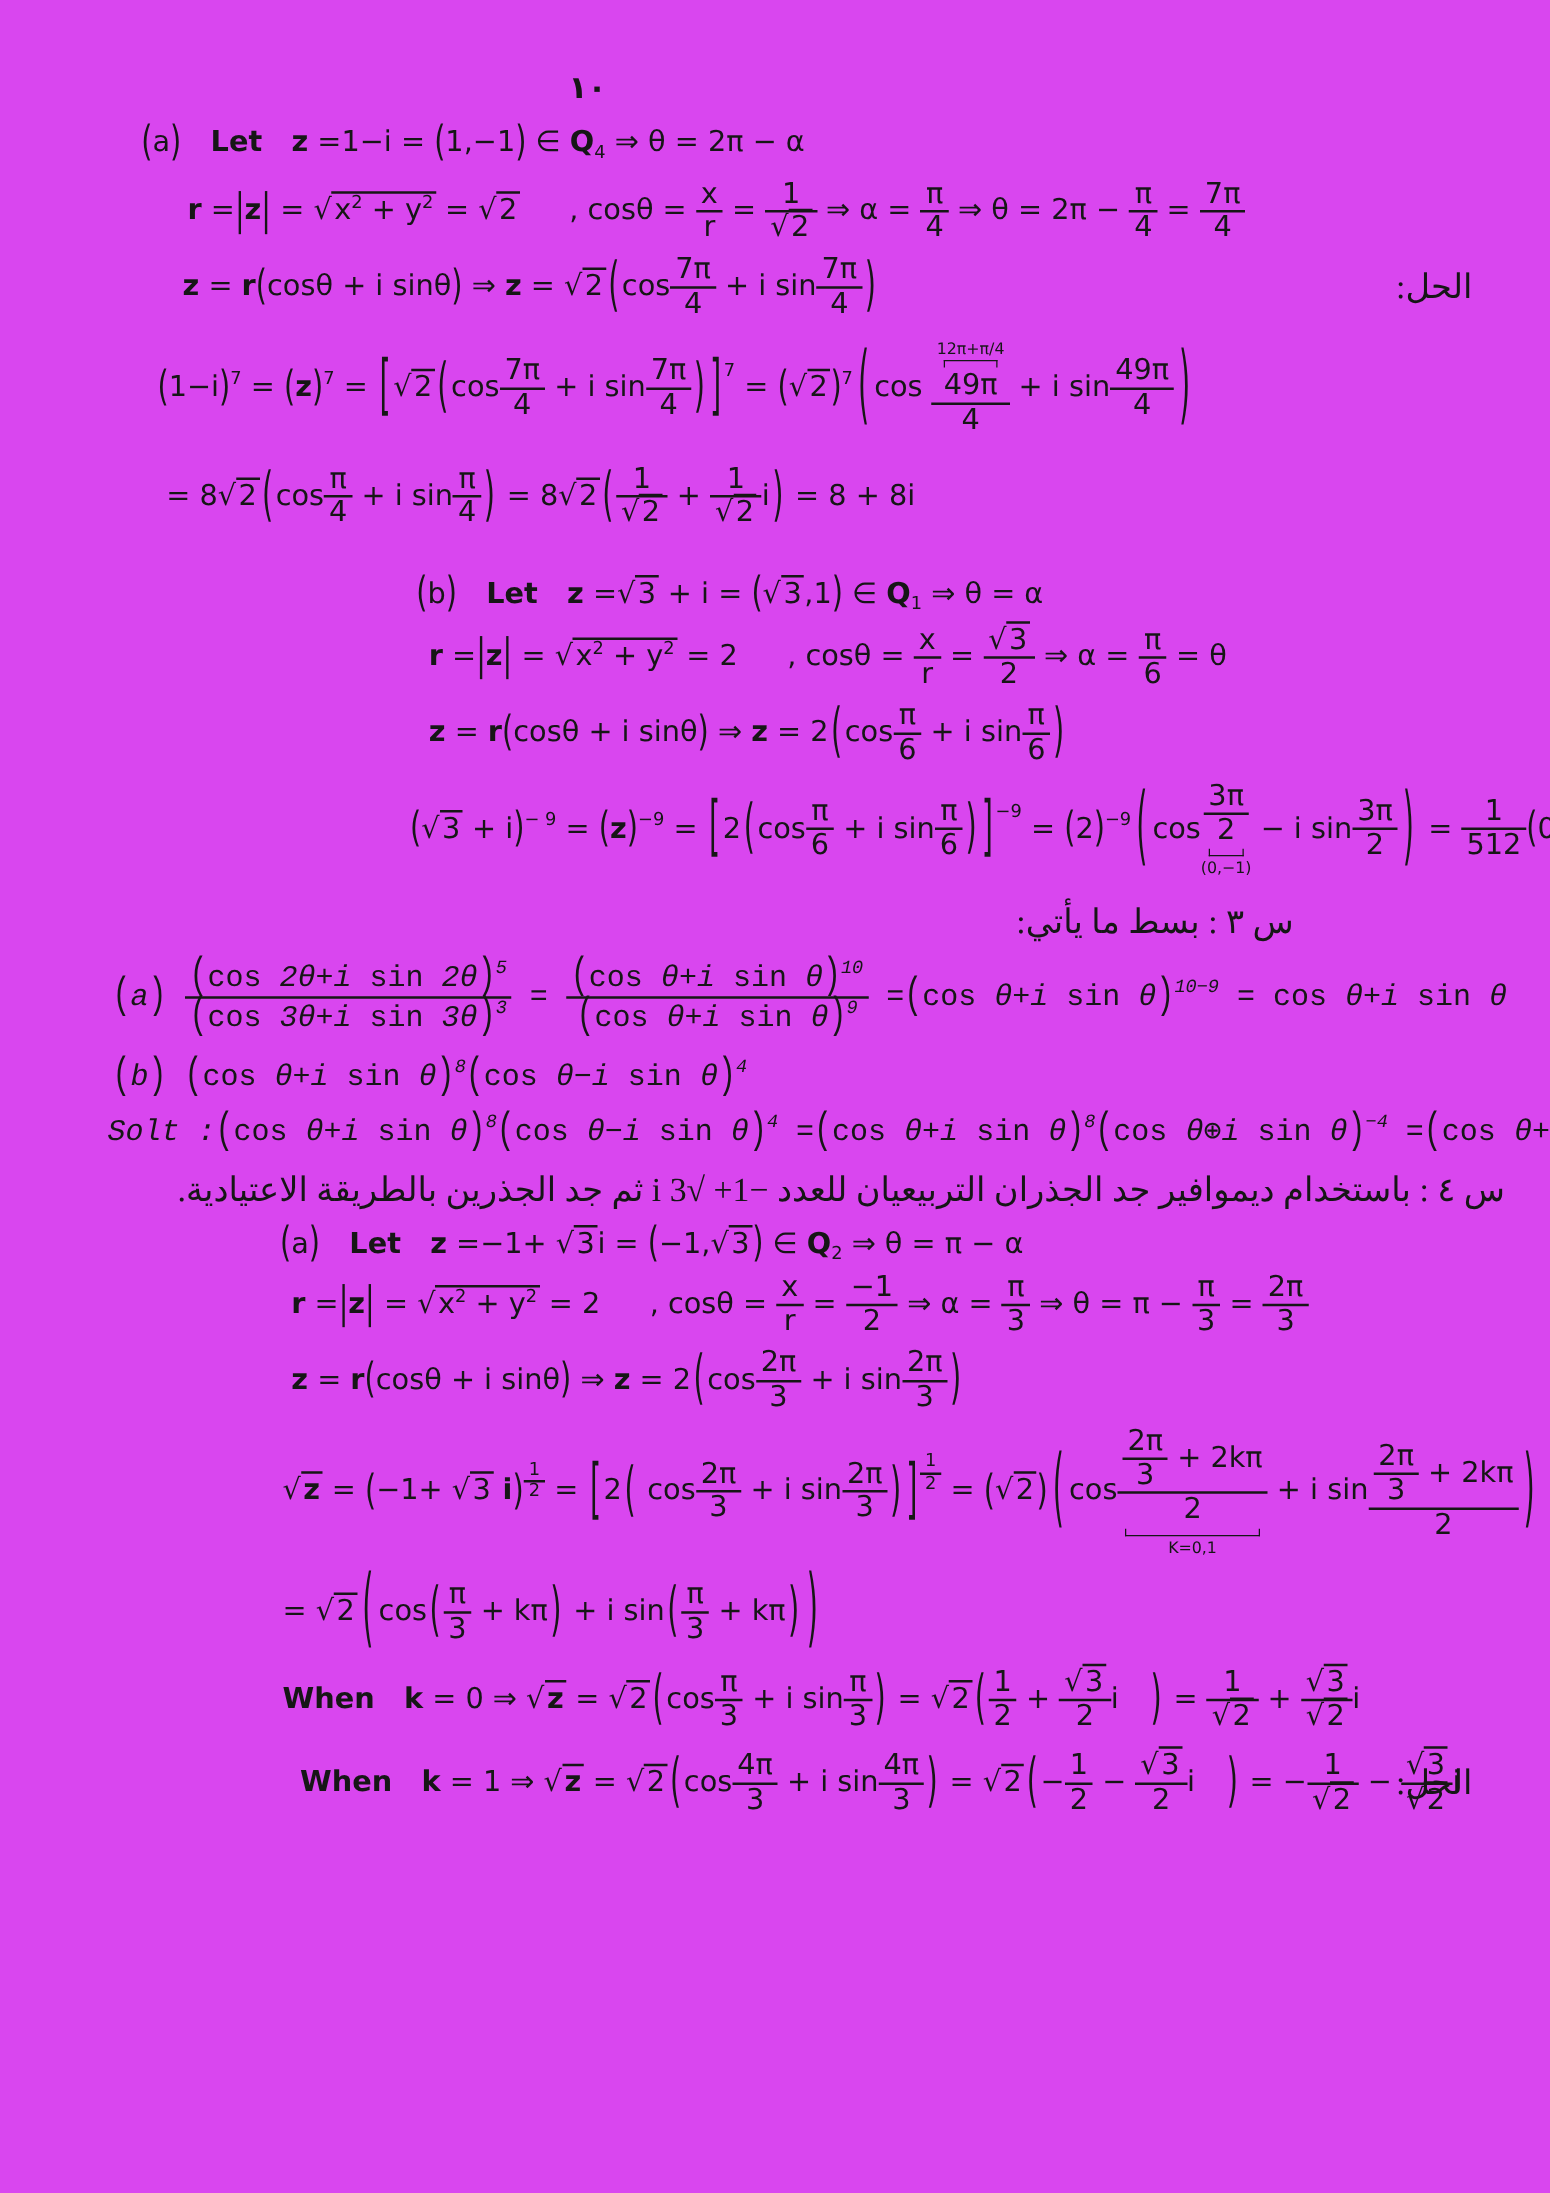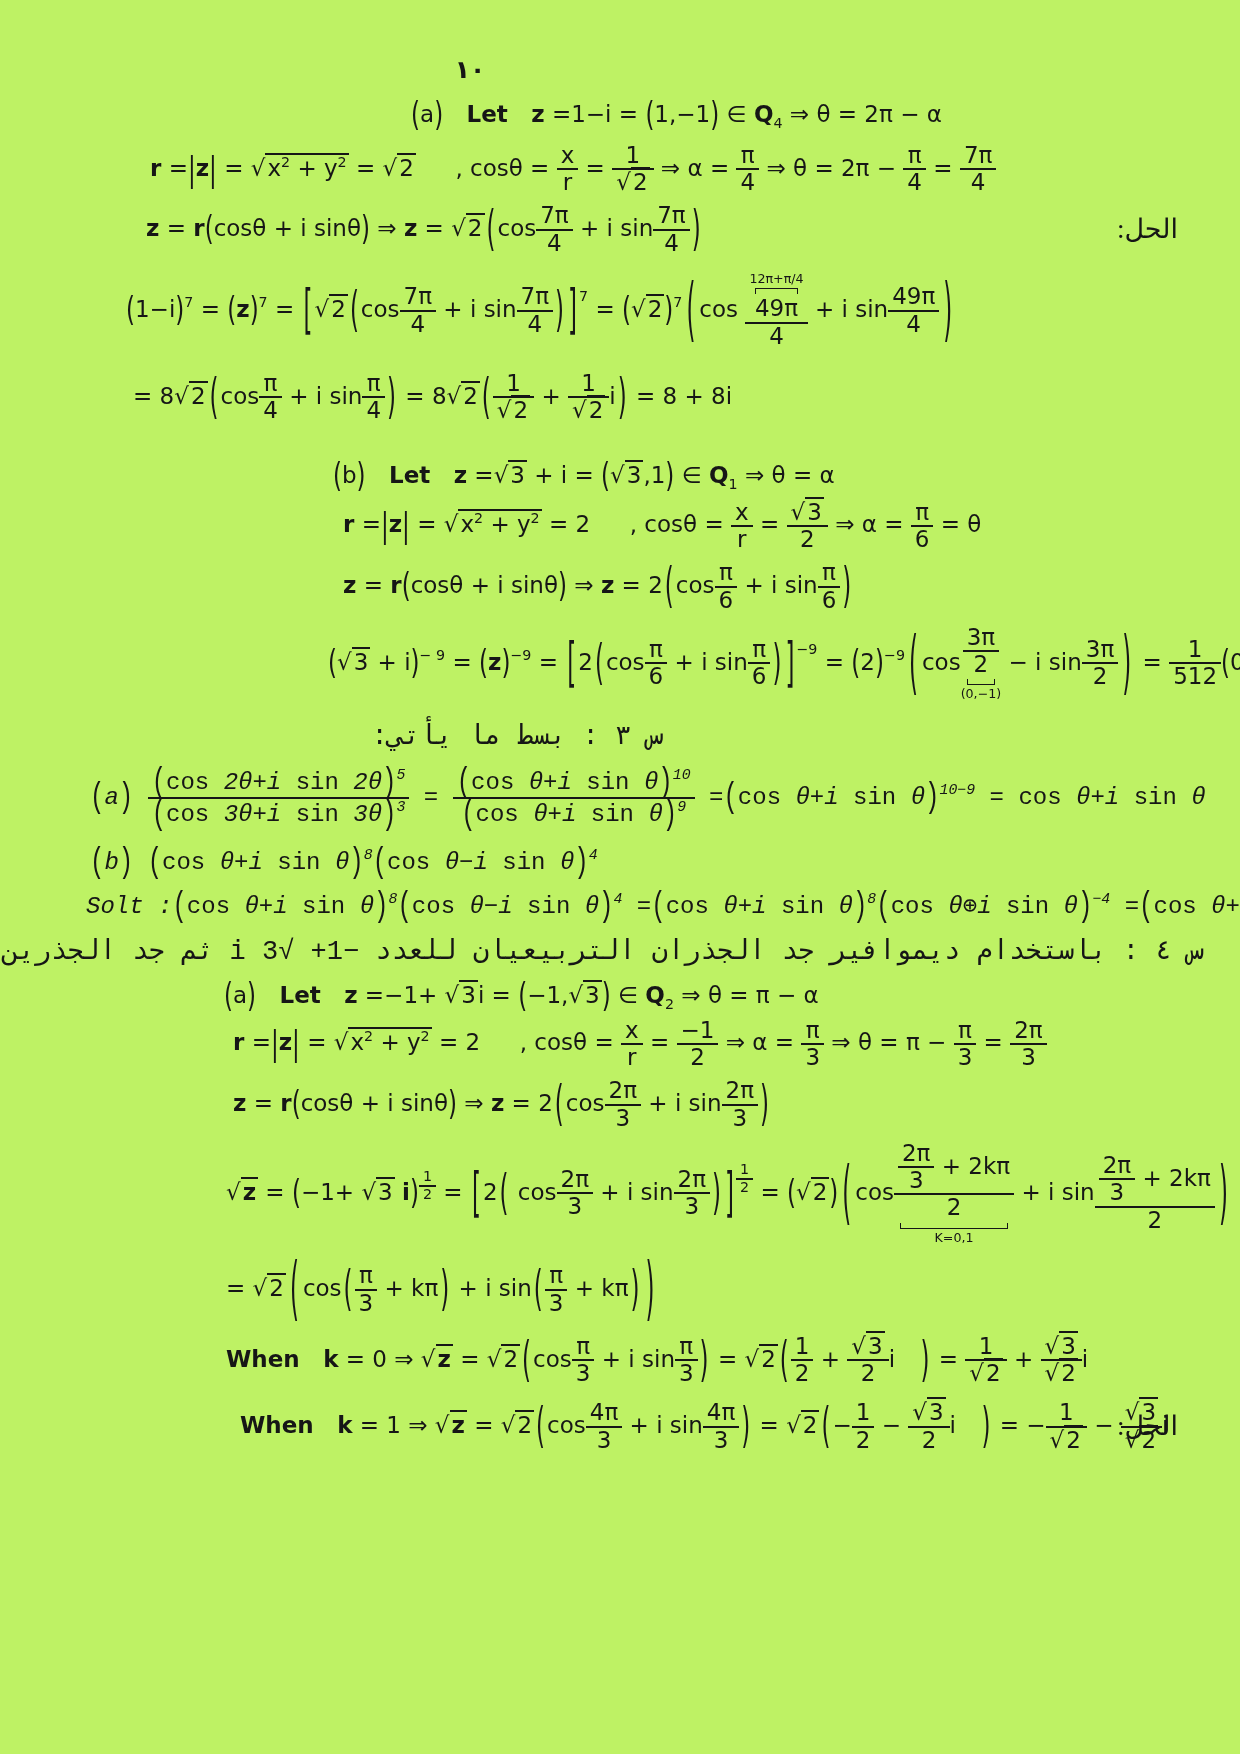--- a/index.html
+++ b/index.html
@@ -1,25 +1,25 @@
 <!DOCTYPE html>
 <html><head>
 <meta charset="utf-8">
 <style>
   html,body{margin:0;padding:0;background:#e8e8e8;}
   .page{
-    width:1240px;height:1754px;background:#bef264;color:#161616;
+    width:1240px;height:1754px;background:#d946ef;color:#161616;
     box-sizing:border-box;padding-top:56px;overflow:hidden;position:relative;
     margin:0 auto;
   }
   .line{white-space:nowrap;position:relative;line-height:1.15;}
   .sans{font-family:"DejaVu Sans",sans-serif;font-size:23px;}
   .serif{font-family:Liberation Mono, monospace;font-style:italic;font-size:24px;}
   .serif .rm{font-style:normal;}
-  .arabic{font-family:Liberation Mono, monospace;direction:rtl;text-align:center;font-size:27px;}
+  .arabic{font-family:Liberation Serif, serif;direction:rtl;text-align:right;font-size:27px;}
   .pagenum{text-align:center;padding-right:300px;font-size:25px;font-weight:bold;
            font-family:"DejaVu Sans",sans-serif;}
   
   .fr{display:inline-block;vertical-align:middle;text-align:center;line-height:1.1;}
   .nu,.de{display:block;padding:0 4px;}
   .de{border-top:2px solid #161616;}
   .sq{white-space:nowrap;}
   .rad{font-style:normal;}
   .vin{border-top:2px solid #161616;padding:0 2px;}
   sup,sub{font-size:0.62em;}
@@ -40,21 +40,21 @@
   .ann{display:block;font-size:0.55em;line-height:1.15;font-style:normal;}
   .side{position:absolute;right:62px;top:50%;transform:translateY(-50%);
         font-family:"Liberation Serif",serif;font-size:27px;direction:rtl;font-style:normal;}
 </style>
 </head>
 <body>
 
 <div class="page">
   <div class="line pagenum">١٠</div>
   <div>
-      <div class="line sans" style="padding-left: 113px; margin-top: 16px; text-align: center;"><span><span class="br bp">(</span>a<span class="br bp">)</span> <span class="hsp"></span><b>Let</b> <span class="hsp"></span><b>z</b> =1−i = <span class="br bp">(</span>1,−1<span class="br bp">)</span> ∈ <b>Q</b><sub>4</sub> ⇒ θ = 2π − α</span></div>
+      <div class="line sans" style="padding-left: 113px; margin-top: 16px;"><span><span class="br bp">(</span>a<span class="br bp">)</span> <span class="hsp"></span><b>Let</b> <span class="hsp"></span><b>z</b> =1−i = <span class="br bp">(</span>1,−1<span class="br bp">)</span> ∈ <b>Q</b><sub>4</sub> ⇒ θ = 2π − α</span></div>
       <div class="line sans" style="padding-left: 150px; margin-top: 12px;"><span><b>r</b> =<span class="br bv">|</span><b>z</b><span class="br bv">|</span> = <span class="sq"><span class="rad">√</span><span class="vin">x<sup>2</sup> + y<sup>2</sup></span></span> = <span class="sq"><span class="rad">√</span><span class="vin">2</span></span> <span class="hsp"></span><span class="hsp"></span>, cosθ = <span class="fr"><span class="nu">x</span><span class="de">r</span></span> = <span class="fr"><span class="nu">1</span><span class="de"><span class="sq"><span class="rad">√</span><span class="vin">2</span></span></span></span> ⇒ α = <span class="fr"><span class="nu">π</span><span class="de">4</span></span> ⇒ θ = 2π − <span class="fr"><span class="nu">π</span><span class="de">4</span></span> = <span class="fr"><span class="nu">7π</span><span class="de">4</span></span></span></div>
       <div class="line sans" style="padding-left: 146px; margin-top: 8px;"><span><b>z</b> = <b>r</b><span class="br bp">(</span>cosθ + i sinθ<span class="br bp">)</span> ⇒ <b>z</b> = <span class="sq"><span class="rad">√</span><span class="vin">2</span></span><span class="br bg">(</span>cos<span class="fr"><span class="nu">7π</span><span class="de">4</span></span> + i sin<span class="fr"><span class="nu">7π</span><span class="de">4</span></span><span class="br bg">)</span></span><span class="side">الحل:</span></div>
       <div class="line sans" style="padding-left: 126px; margin-top: 16px;"><span><span class="br bp">(</span>1−i<span class="br bp">)</span><sup>7</sup> = <span class="br bp">(</span><b>z</b><span class="br bp">)</span><sup>7</sup> = <span class="br bq">[</span><span class="sq"><span class="rad">√</span><span class="vin">2</span></span><span class="br bg">(</span>cos<span class="fr"><span class="nu">7π</span><span class="de">4</span></span> + i sin<span class="fr"><span class="nu">7π</span><span class="de">4</span></span><span class="br bg">)</span><span class="br bq">]</span><sup>7</sup> = <span class="br bp">(</span><span class="sq"><span class="rad">√</span><span class="vin">2</span></span><span class="br bp">)</span><sup>7</sup><span class="br bG">(</span>cos <span class="fr"><span class="nu"><span class="anns"><span class="ann">12π+π/4</span><span class="mark over"></span><span class="amain">49π</span></span></span><span class="de">4</span></span> + i sin<span class="fr"><span class="nu">49π</span><span class="de">4</span></span><span class="br bG">)</span></span></div>
       <div class="line sans" style="padding-left: 133px; margin-top: 22px;"><span>= 8<span class="sq"><span class="rad">√</span><span class="vin">2</span></span><span class="br bg">(</span>cos<span class="fr"><span class="nu">π</span><span class="de">4</span></span> + i sin<span class="fr"><span class="nu">π</span><span class="de">4</span></span><span class="br bg">)</span> = 8<span class="sq"><span class="rad">√</span><span class="vin">2</span></span><span class="br bg">(</span><span class="fr"><span class="nu">1</span><span class="de"><span class="sq"><span class="rad">√</span><span class="vin">2</span></span></span></span> + <span class="fr"><span class="nu">1</span><span class="de"><span class="sq"><span class="rad">√</span><span class="vin">2</span></span></span></span>i<span class="br bg">)</span> = 8 + 8i</span></div>
       <div class="line sans" style="padding-left: 333px; margin-top: 38px;"><span><span class="br bp">(</span>b<span class="br bp">)</span> <span class="hsp"></span><b>Let</b> <span class="hsp"></span><b>z</b> =<span class="sq"><span class="rad">√</span><span class="vin">3</span></span> + i = <span class="br bp">(</span><span class="sq"><span class="rad">√</span><span class="vin">3</span></span>,1<span class="br bp">)</span> ∈ <b>Q</b><sub>1</sub> ⇒ θ = α</span></div>
       <div class="line sans" style="padding-left: 343px; margin-top: 8px;"><span><b>r</b> =<span class="br bv">|</span><b>z</b><span class="br bv">|</span> = <span class="sq"><span class="rad">√</span><span class="vin">x<sup>2</sup> + y<sup>2</sup></span></span> = 2 <span class="hsp"></span><span class="hsp"></span>, cosθ = <span class="fr"><span class="nu">x</span><span class="de">r</span></span> = <span class="fr"><span class="nu"><span class="sq"><span class="rad">√</span><span class="vin">3</span></span></span><span class="de">2</span></span> ⇒ α = <span class="fr"><span class="nu">π</span><span class="de">6</span></span> = θ</span></div>
       <div class="line sans" style="padding-left: 343px; margin-top: 8px;"><span><b>z</b> = <b>r</b><span class="br bp">(</span>cosθ + i sinθ<span class="br bp">)</span> ⇒ <b>z</b> = 2<span class="br bg">(</span>cos<span class="fr"><span class="nu">π</span><span class="de">6</span></span> + i sin<span class="fr"><span class="nu">π</span><span class="de">6</span></span><span class="br bg">)</span></span></div>
       <div class="line sans" style="padding-left: 328px; margin-top: 12px;"><span><span class="br bp">(</span><span class="sq"><span class="rad">√</span><span class="vin">3</span></span> + i<span class="br bp">)</span><sup>− 9</sup> = <span class="br bp">(</span><b>z</b><span class="br bp">)</span><sup>−9</sup> = <span class="br bq">[</span>2<span class="br bg">(</span>cos<span class="fr"><span class="nu">π</span><span class="de">6</span></span> + i sin<span class="fr"><span class="nu">π</span><span class="de">6</span></span><span class="br bg">)</span><span class="br bq">]</span><sup>−9</sup> = <span class="br bp">(</span>2<span class="br bp">)</span><sup>−9</sup><span class="br bG">(</span>cos<span class="anns"><span class="amain"><span class="fr"><span class="nu">3π</span><span class="de">2</span></span></span><span class="mark under"></span><span class="ann">(0,−1)</span></span> − i sin<span class="fr"><span class="nu">3π</span><span class="de">2</span></span><span class="br bG">)</span> = <span class="fr"><span class="nu">1</span><span class="de">512</span></span><span class="br bp">(</span>0 + i = i</span></div>
       <div class="line arabic" style="padding-right: 205px; margin-top: 20px;"><span>س ٣ : بسط ما يأتي:</span></div>
       <div class="line serif" style="padding-left: 90px; margin-top: 14px;"><span><span class="br bp">(</span>a<span class="br bp">)</span> <span class="fr"><span class="nu"><span class="br bp">(</span><span class="rm">cos</span> 2θ+i <span class="rm">sin</span> 2θ<span class="br bp">)</span><sup>5</sup></span><span class="de"><span class="br bp">(</span><span class="rm">cos</span> 3θ+i <span class="rm">sin</span> 3θ<span class="br bp">)</span><sup>3</sup></span></span> = <span class="fr"><span class="nu"><span class="br bp">(</span><span class="rm">cos</span> θ+i <span class="rm">sin</span> θ<span class="br bp">)</span><sup>10</sup></span><span class="de"><span class="br bp">(</span><span class="rm">cos</span> θ+i <span class="rm">sin</span> θ<span class="br bp">)</span><sup>9</sup></span></span> =<span class="br bp">(</span><span class="rm">cos</span> θ+i <span class="rm">sin</span> θ<span class="br bp">)</span><sup>10−9</sup> = <span class="rm">cos</span> θ+i <span class="rm">sin</span> θ</span></div>

